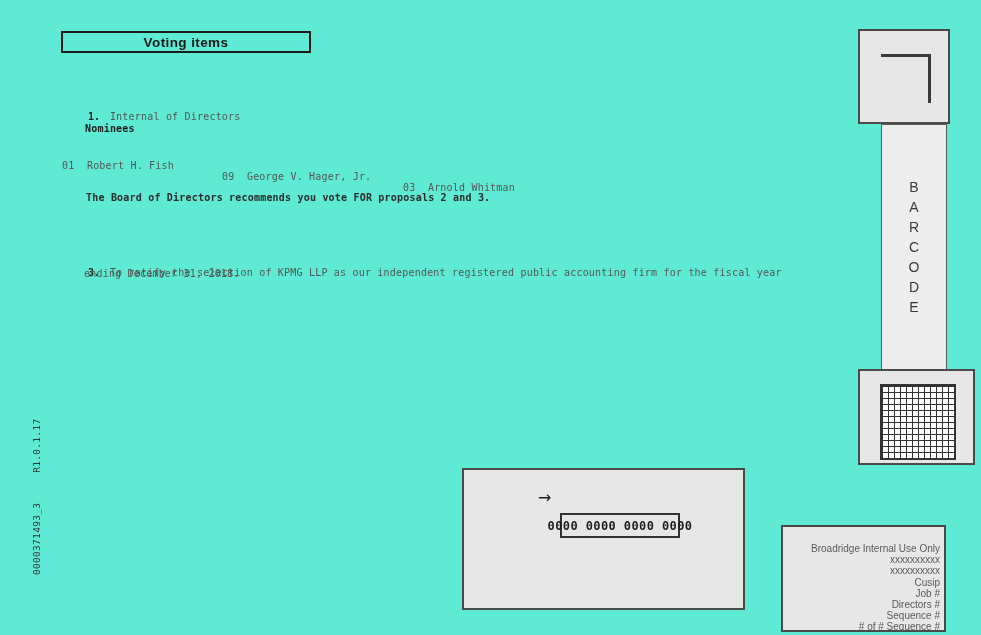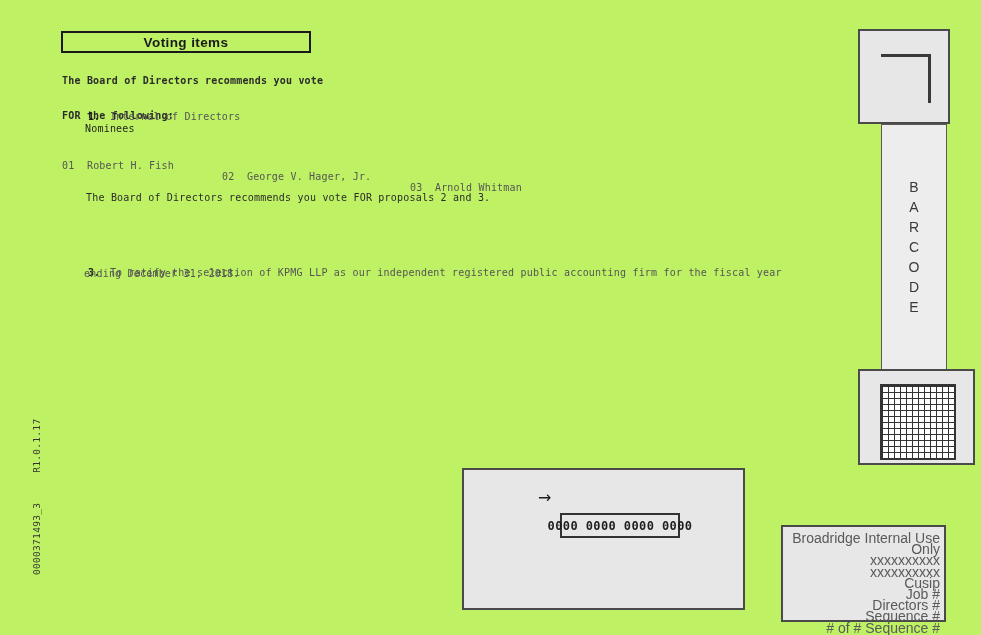--- a/index.html
+++ b/index.html
@@ -1,21 +1,21 @@
 <!DOCTYPE html>
 <html><head>
 <meta charset="utf-8">
 <style>
   html,body { margin:0; padding:0; background:#fff; }
   .page {
-    position:relative; width:981px; height:635px; background:#bef264;
+    position:relative; width:981px; height:635px; background:#5eead4;
     font-family:"DejaVu Sans Mono", monospace; overflow:hidden;
   }
   .mono  { font-size:10px; color:#555555; letter-spacing:0.2px; white-space:pre; }
-  .bold  { font-weight:normal; color:#1e1e1e; }
+  .bold  { font-weight:bold; color:#1e1e1e; }
   .abs   { position:absolute; }
 
   
   .title-box {
     position:absolute; left:61px; top:31px; width:246px; height:18px;
     border:2px solid #1a1a1a; display:flex; align-items:center; justify-content:center;
     font-family:"Liberation Sans", sans-serif; font-weight:bold; font-size:13.5px;
     color:#1a1a1a; letter-spacing:0.4px;
   }
 
@@ -69,49 +69,45 @@
   }
   .ctrl-num {
     position:absolute; left:96px; top:19px; width:116px; height:21px;
     border:2px solid #333; display:flex; align-items:center; justify-content:center;
     font-weight:bold; font-size:12px; color:#1e1e1e; letter-spacing:0.4px;margin-top:24px;
   }
 
   
   .internal-box {
     position:absolute; left:781px; top:525px; width:155px; height:84px;
-    background:#e7e7e7; border:2px solid #4a4a4a; padding:6px 4px 3px 2px;
-    font-family:"Liberation Sans", sans-serif; font-size:14px; color:#5a5a5a;
+    background:#e7e7e7; border:2px solid #4a4a4a; padding:16px 4px 3px 2px;
+    font-family:"Liberation Sans", sans-serif; font-size:10px; color:#5a5a5a;
     text-align:right; line-height:11.2px;
   }
 </style>
 </head>
 <body>
 
 <div class="page">
 
   <div class="title-box">
     <span>Voting items</span>
   </div>
 
-  <div class="abs intro mono">
-    <div>The Board of Directors recommends you vote</div>
-    <div>FOR the following:</div>
-  </div>
 
   <div class="abs mono" style="left:63px; top:100px;">
     <span class="item-num">1.</span><span>Internal of Directors</span>
   </div>
 
   <div class="abs mono bold" style="left:85px; top:123px;">Nominees</div>
 
   <div class="abs mono" style="left:62px; top:149px; width:700px;">
     <span class="abs" style="left:0;text-align:center;"><span>01</span>&nbsp;&nbsp;<span>Robert H. Fish</span></span>
-    <span class="abs" style="left:160px;"><span>02</span>&nbsp;&nbsp;<span>George V. Hager, Jr.</span></span>
-    <span class="abs" style="left:348px;"><span>03</span>&nbsp;&nbsp;<span>Arnold Whitman</span></span>
+    <span class="abs" style="left:160px;"><span>09</span>&nbsp;&nbsp;<span>George V. Hager, Jr.</span></span>
+    <span class="abs" style="left:341px;"><span>03</span>&nbsp;&nbsp;<span>Arnold Whitman</span></span>
   </div>
 
   <div class="abs mono bold" style="left:62px; top:192px; color:#2b2b2b;margin-left:24px;">The Board of Directors recommends you vote FOR proposals 2 and 3.</div>
 
 
   <div class="abs mono" style="left:63px; top:256px;">
     <span class="item-num">3.</span><span>To ratify the selection of KPMG LLP as our independent registered public accounting firm for the fiscal year</span>
   </div>
   <div class="abs mono line2" style="top:268px;">ending December 31, 2018.</div>
 

